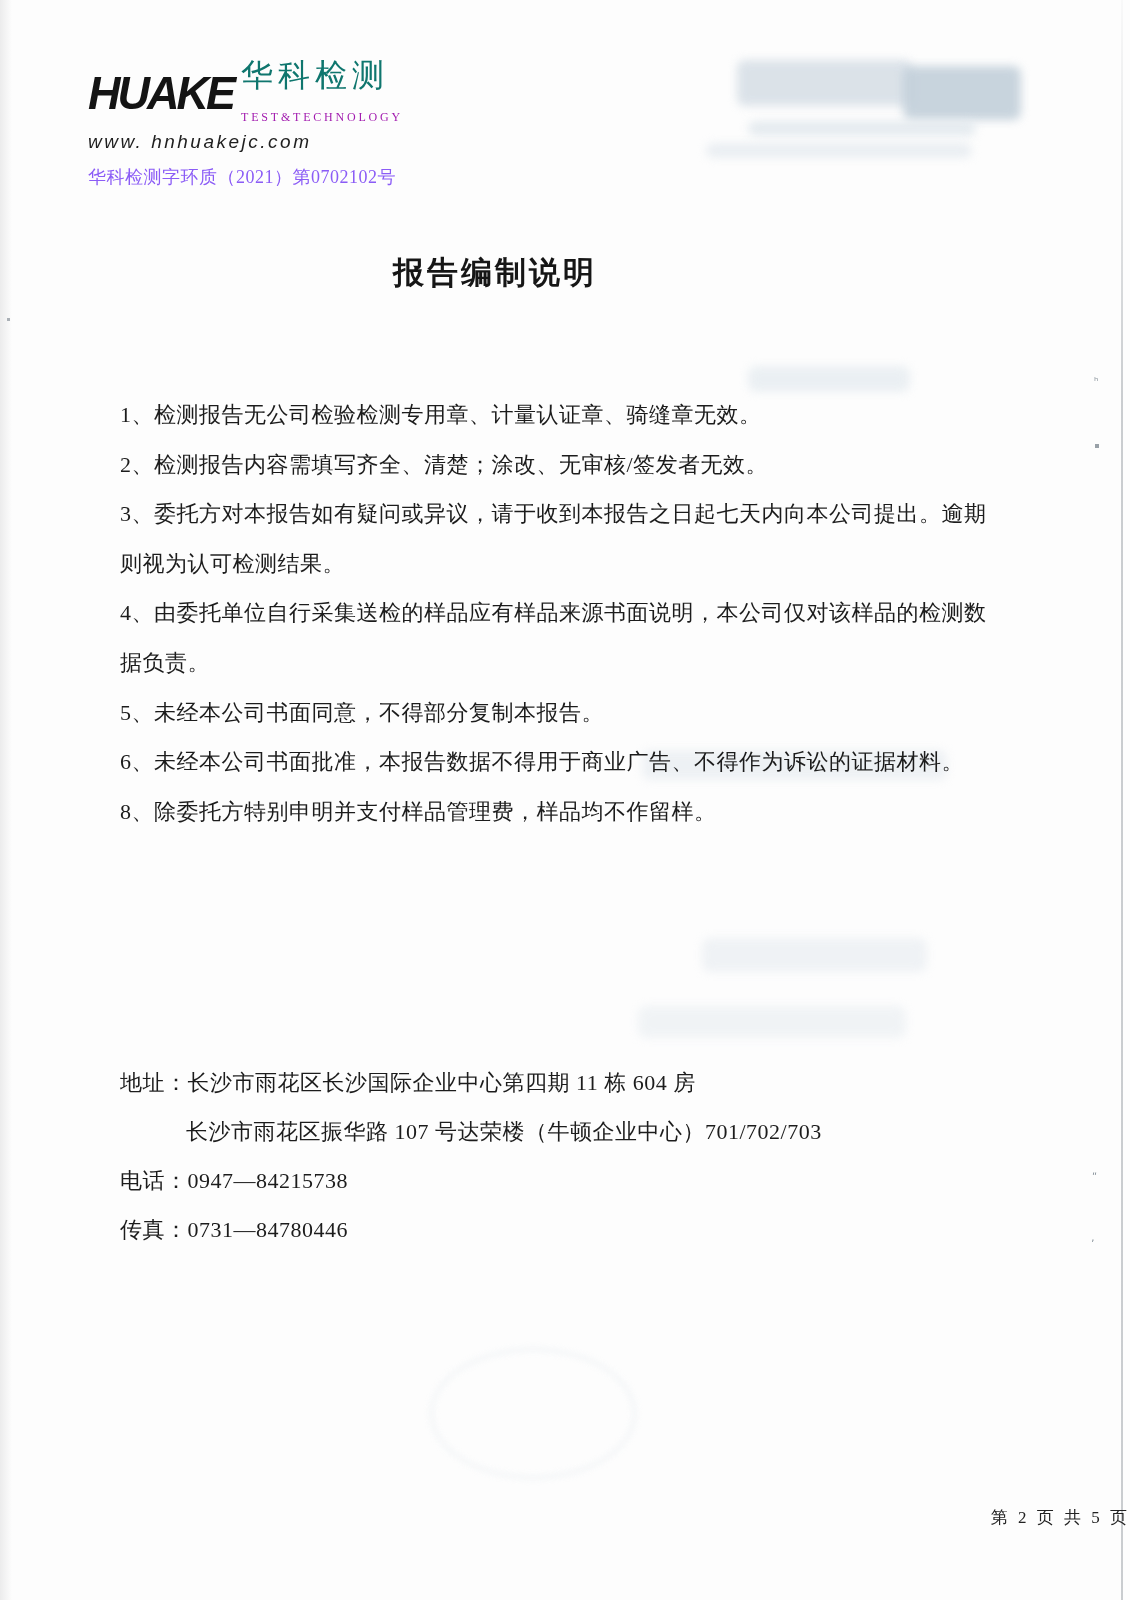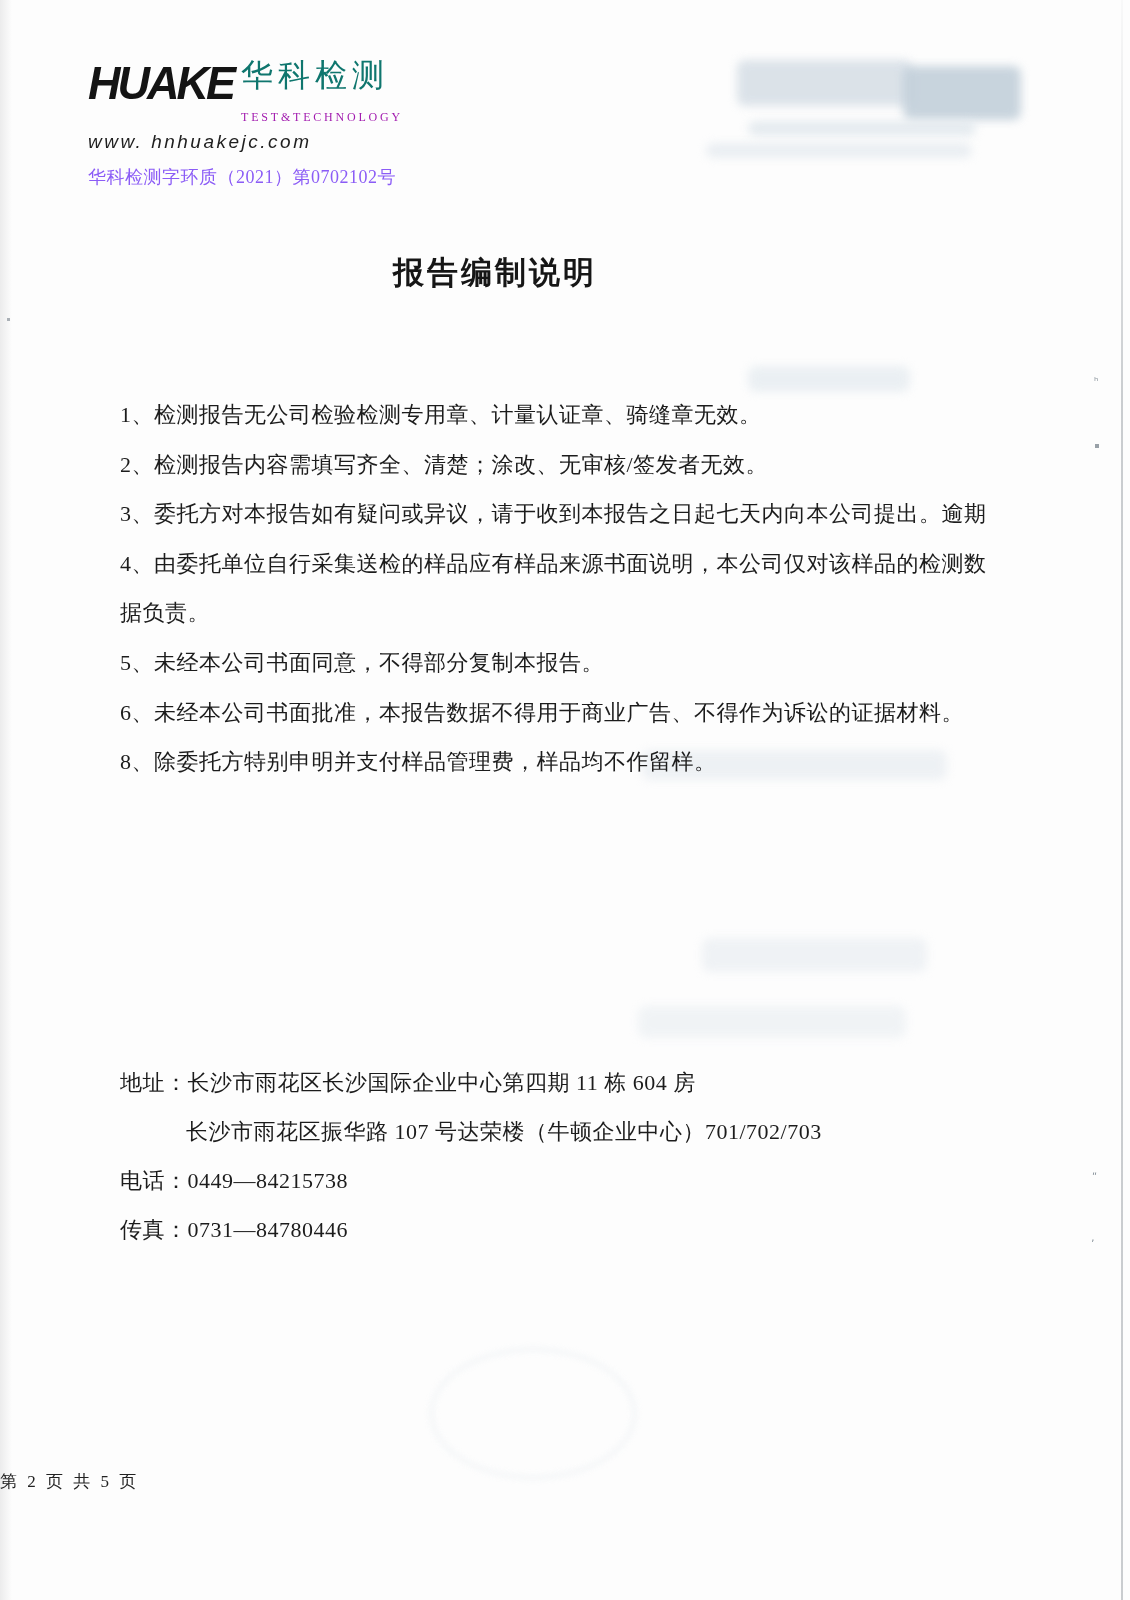--- a/index.html
+++ b/index.html
@@ -26,21 +26,21 @@
       border:3px solid #edf1f4;border-radius:50%;filter:blur(3px);opacity:.9;}
   .speck{position:absolute;pointer-events:none;color:#8a949c;font-size:11px;
     font-family:"DejaVu Sans",sans-serif;line-height:1;}
   .m1{left:1094px;top:376px;}
   .m2{left:1095px;top:444px;width:4px;height:4px;background:#99a1a8;}
   .m3{left:1092px;top:1172px;}
   .m4{left:1091px;top:1238px;}
   .m5{left:7px;top:318px;width:3px;height:3px;background:#aab0b6;}
   
   .header{position:absolute;left:88px;top:58px;}
-  .logo-row{display:flex;align-items:flex-start;}
+  .logo-row{display:flex;align-items:center;}
   .wordmark{
     font-family:"Liberation Sans","DejaVu Sans",sans-serif;
     font-weight:bold;font-style:italic;font-size:45px;line-height:48px;
     letter-spacing:-3px;color:#141414;transform:scaleY(1.04);transform-origin:top left;
   }
   .logo-right{margin-left:8px;}
   .cn-name{font-size:32px;line-height:34px;letter-spacing:5px;color:#0f766e;}
   .tagline{font-family:Liberation Serif, serif;
     font-size:12px;letter-spacing:2.8px;color:#a21caf;margin-top:18px;}
   .website{font-family:"Liberation Sans","DejaVu Sans",sans-serif;
@@ -51,21 +51,21 @@
     font-size:31px;font-weight:bold;letter-spacing:3px;color:#161616;}
   
   .notes{position:absolute;left:120px;top:390px;width:900px;font-size:22px;}
   .note-line{height:49.6px;line-height:49.6px;white-space:nowrap;letter-spacing:0.5px;}
   
   .company{position:absolute;left:120px;top:1058px;font-size:22px;}
   .company-line{height:49px;line-height:49px;white-space:nowrap;letter-spacing:0.5px;}
   .indent-name{padding-left:26px;}
   .indent-addr2{padding-left:66px;}
   
-  .footer{position:absolute;left:0;top:1470px;width:1130px;text-align:left;
+  .footer{position:absolute;left:0;top:1506px;width:1130px;text-align:right;
     font-size:17px;letter-spacing:3px;color:#222;}
 </style>
 </head>
 <body>
 
 <div class="edge-left"></div>
 <div class="edge-right-line"></div>
 <div class="ghost g1"></div>
 <div class="ghost g2"></div>
 <div class="ghost g3"></div>
@@ -92,27 +92,28 @@
   <div class="website">www. hnhuakejc.com</div>
   <div class="doc-number">华科检测字环质（2021）第0702102号</div>
 </div>
 
 <div class="title">报告编制说明</div>
 
 <div class="notes">
   <div class="note-line">1、检测报告无公司检验检测专用章、计量认证章、骑缝章无效。</div>
   <div class="note-line">2、检测报告内容需填写齐全、清楚；涂改、无审核/签发者无效。</div>
   <div class="note-line">3、委托方对本报告如有疑问或异议，请于收到本报告之日起七天内向本公司提出。逾期</div>
+  <div class="note-line">则视为认可检测结果。</div>
   <div class="note-line">4、由委托单位自行采集送检的样品应有样品来源书面说明，本公司仅对该样品的检测数</div>
   <div class="note-line">据负责。</div>
   <div class="note-line">5、未经本公司书面同意，不得部分复制本报告。</div>
   <div class="note-line">6、未经本公司书面批准，本报告数据不得用于商业广告、不得作为诉讼的证据材料。</div>
   <div class="note-line">8、除委托方特别申明并支付样品管理费，样品均不作留样。</div>
 </div>
 
 <div class="company">
   <div class="company-line"><span>地址：</span><span>长沙市雨花区长沙国际企业中心第四期 11 栋 604 房</span></div>
   <div class="company-line indent-addr2">长沙市雨花区振华路 107 号达荣楼（牛顿企业中心）701/702/703</div>
-  <div class="company-line"><span>电话：</span><span>0449—84215738</span></div>
+  <div class="company-line"><span>电话：</span><span>0947—84215738</span></div>
   <div class="company-line"><span>传真：</span><span>0731—84780446</span></div>
 </div>
 
 <div class="footer">第 2 页 共 5 页</div>
 
 </body></html>

